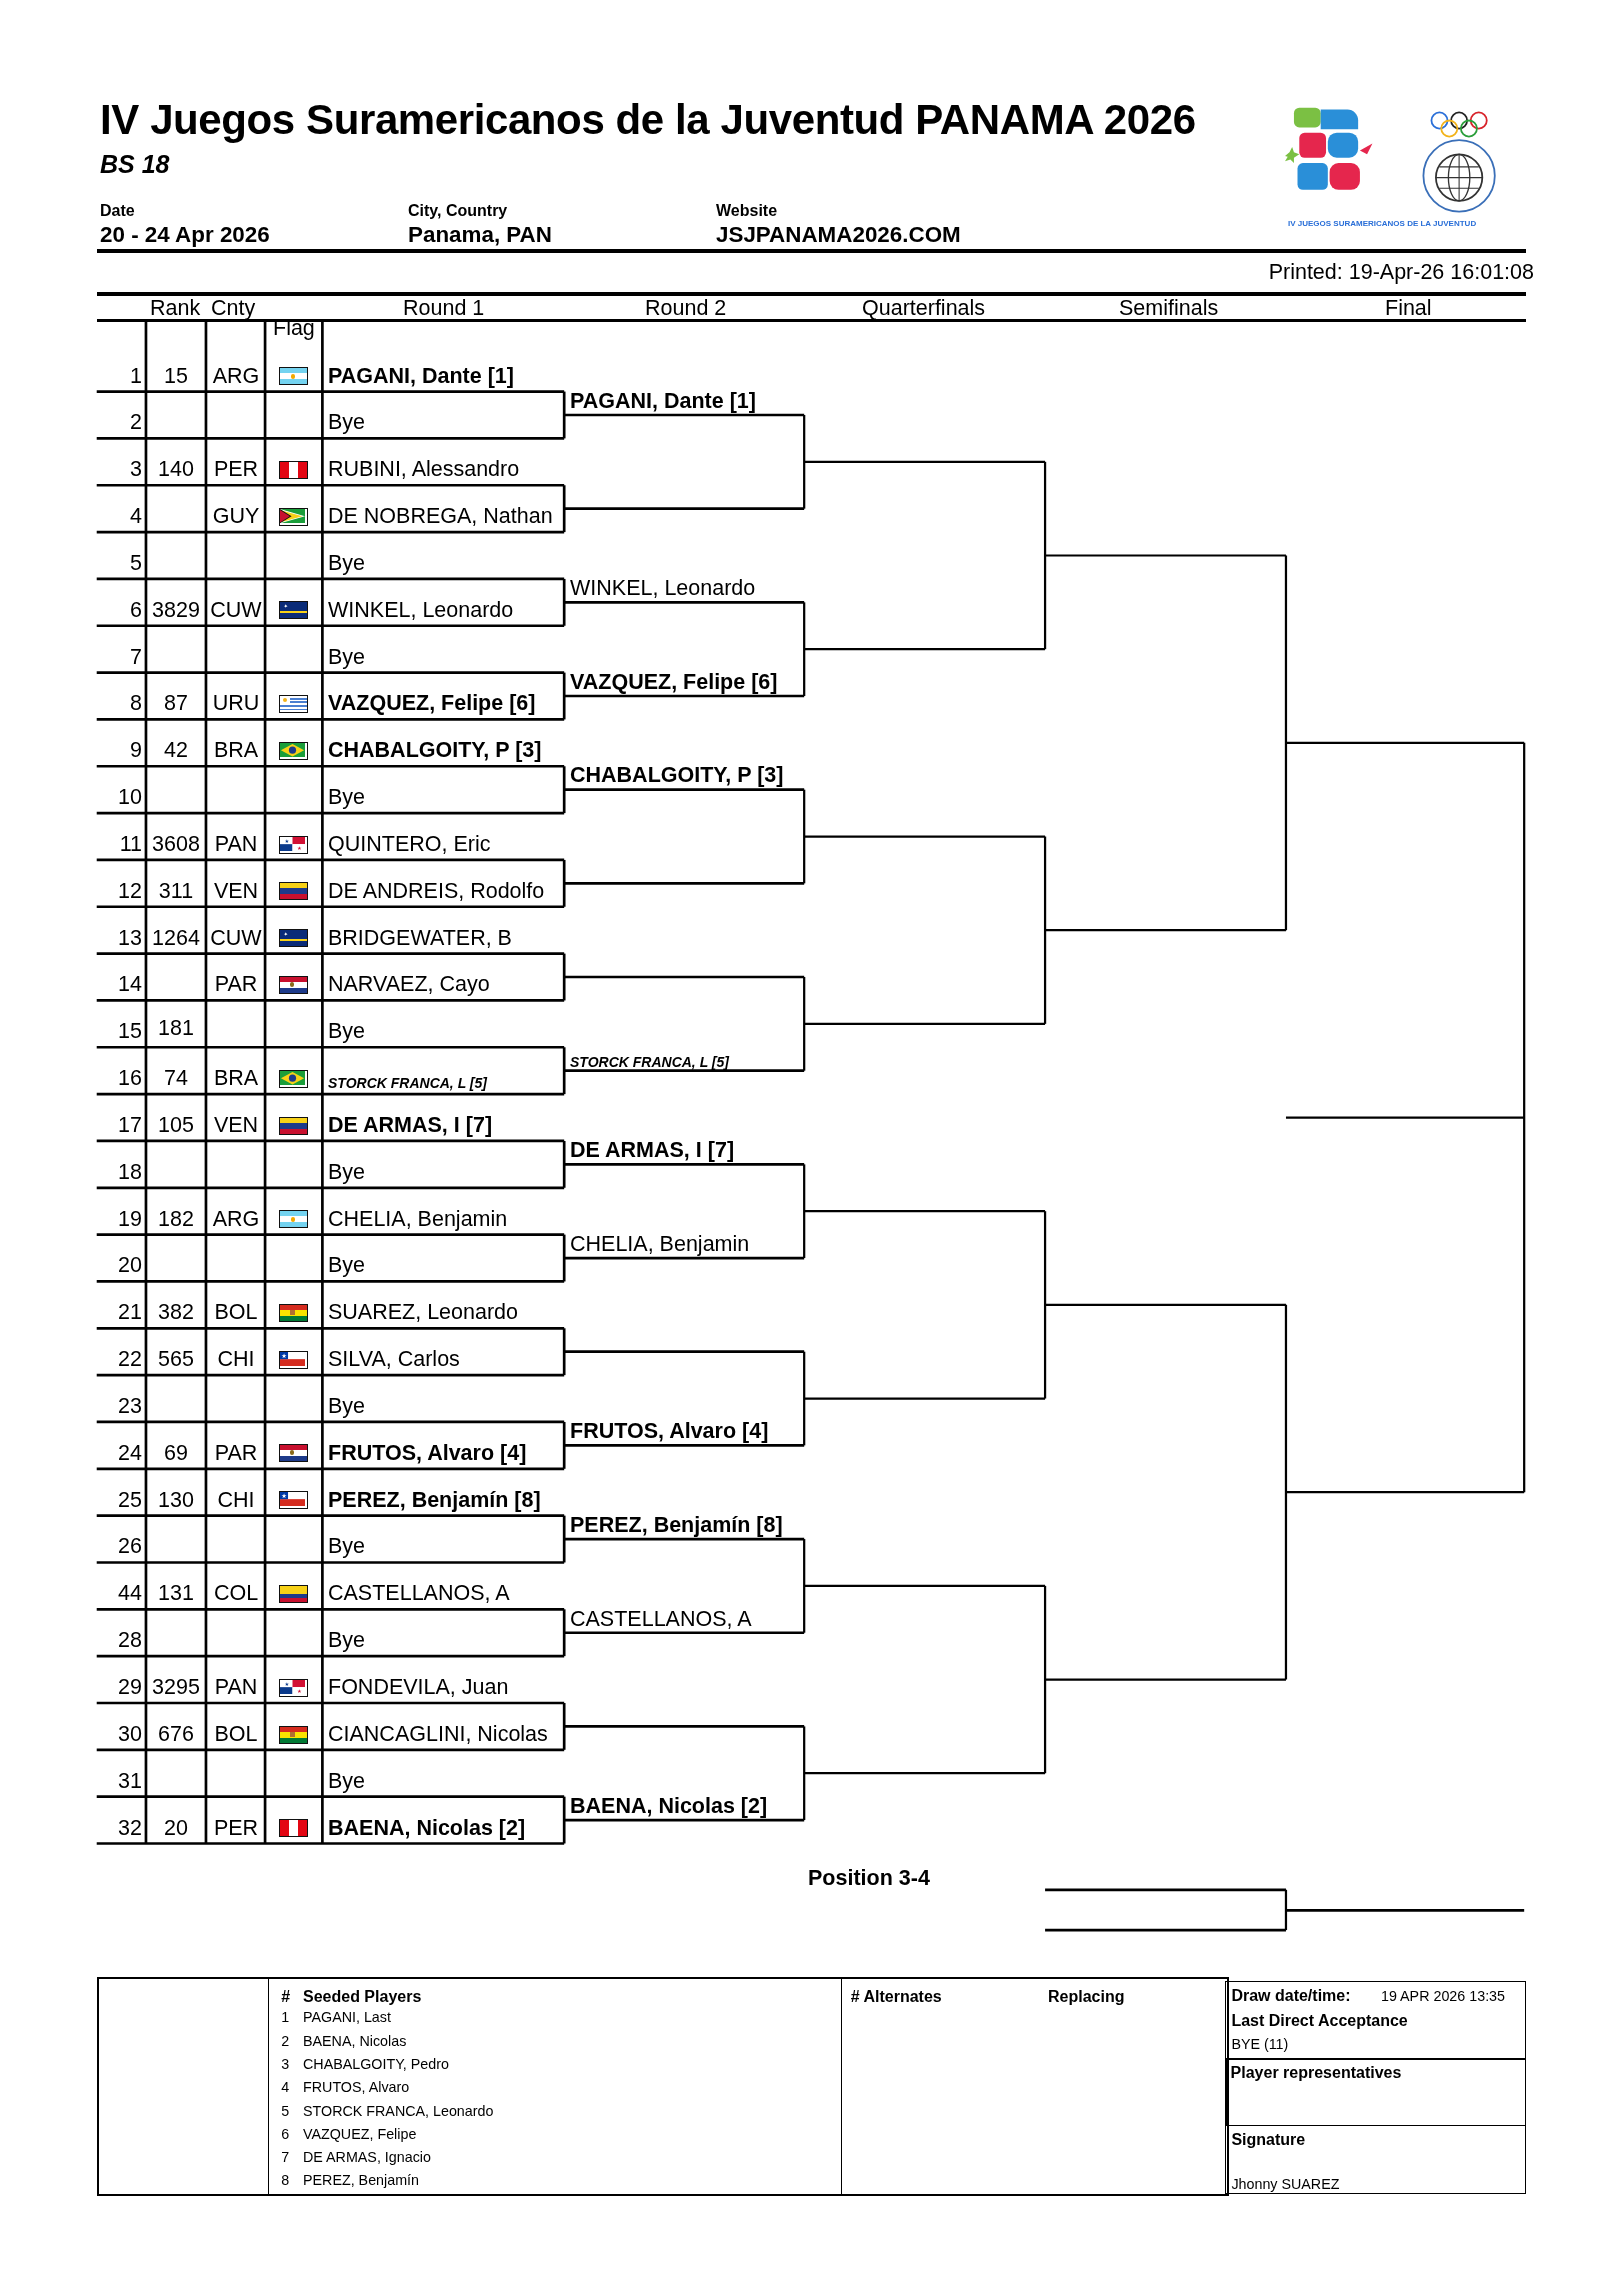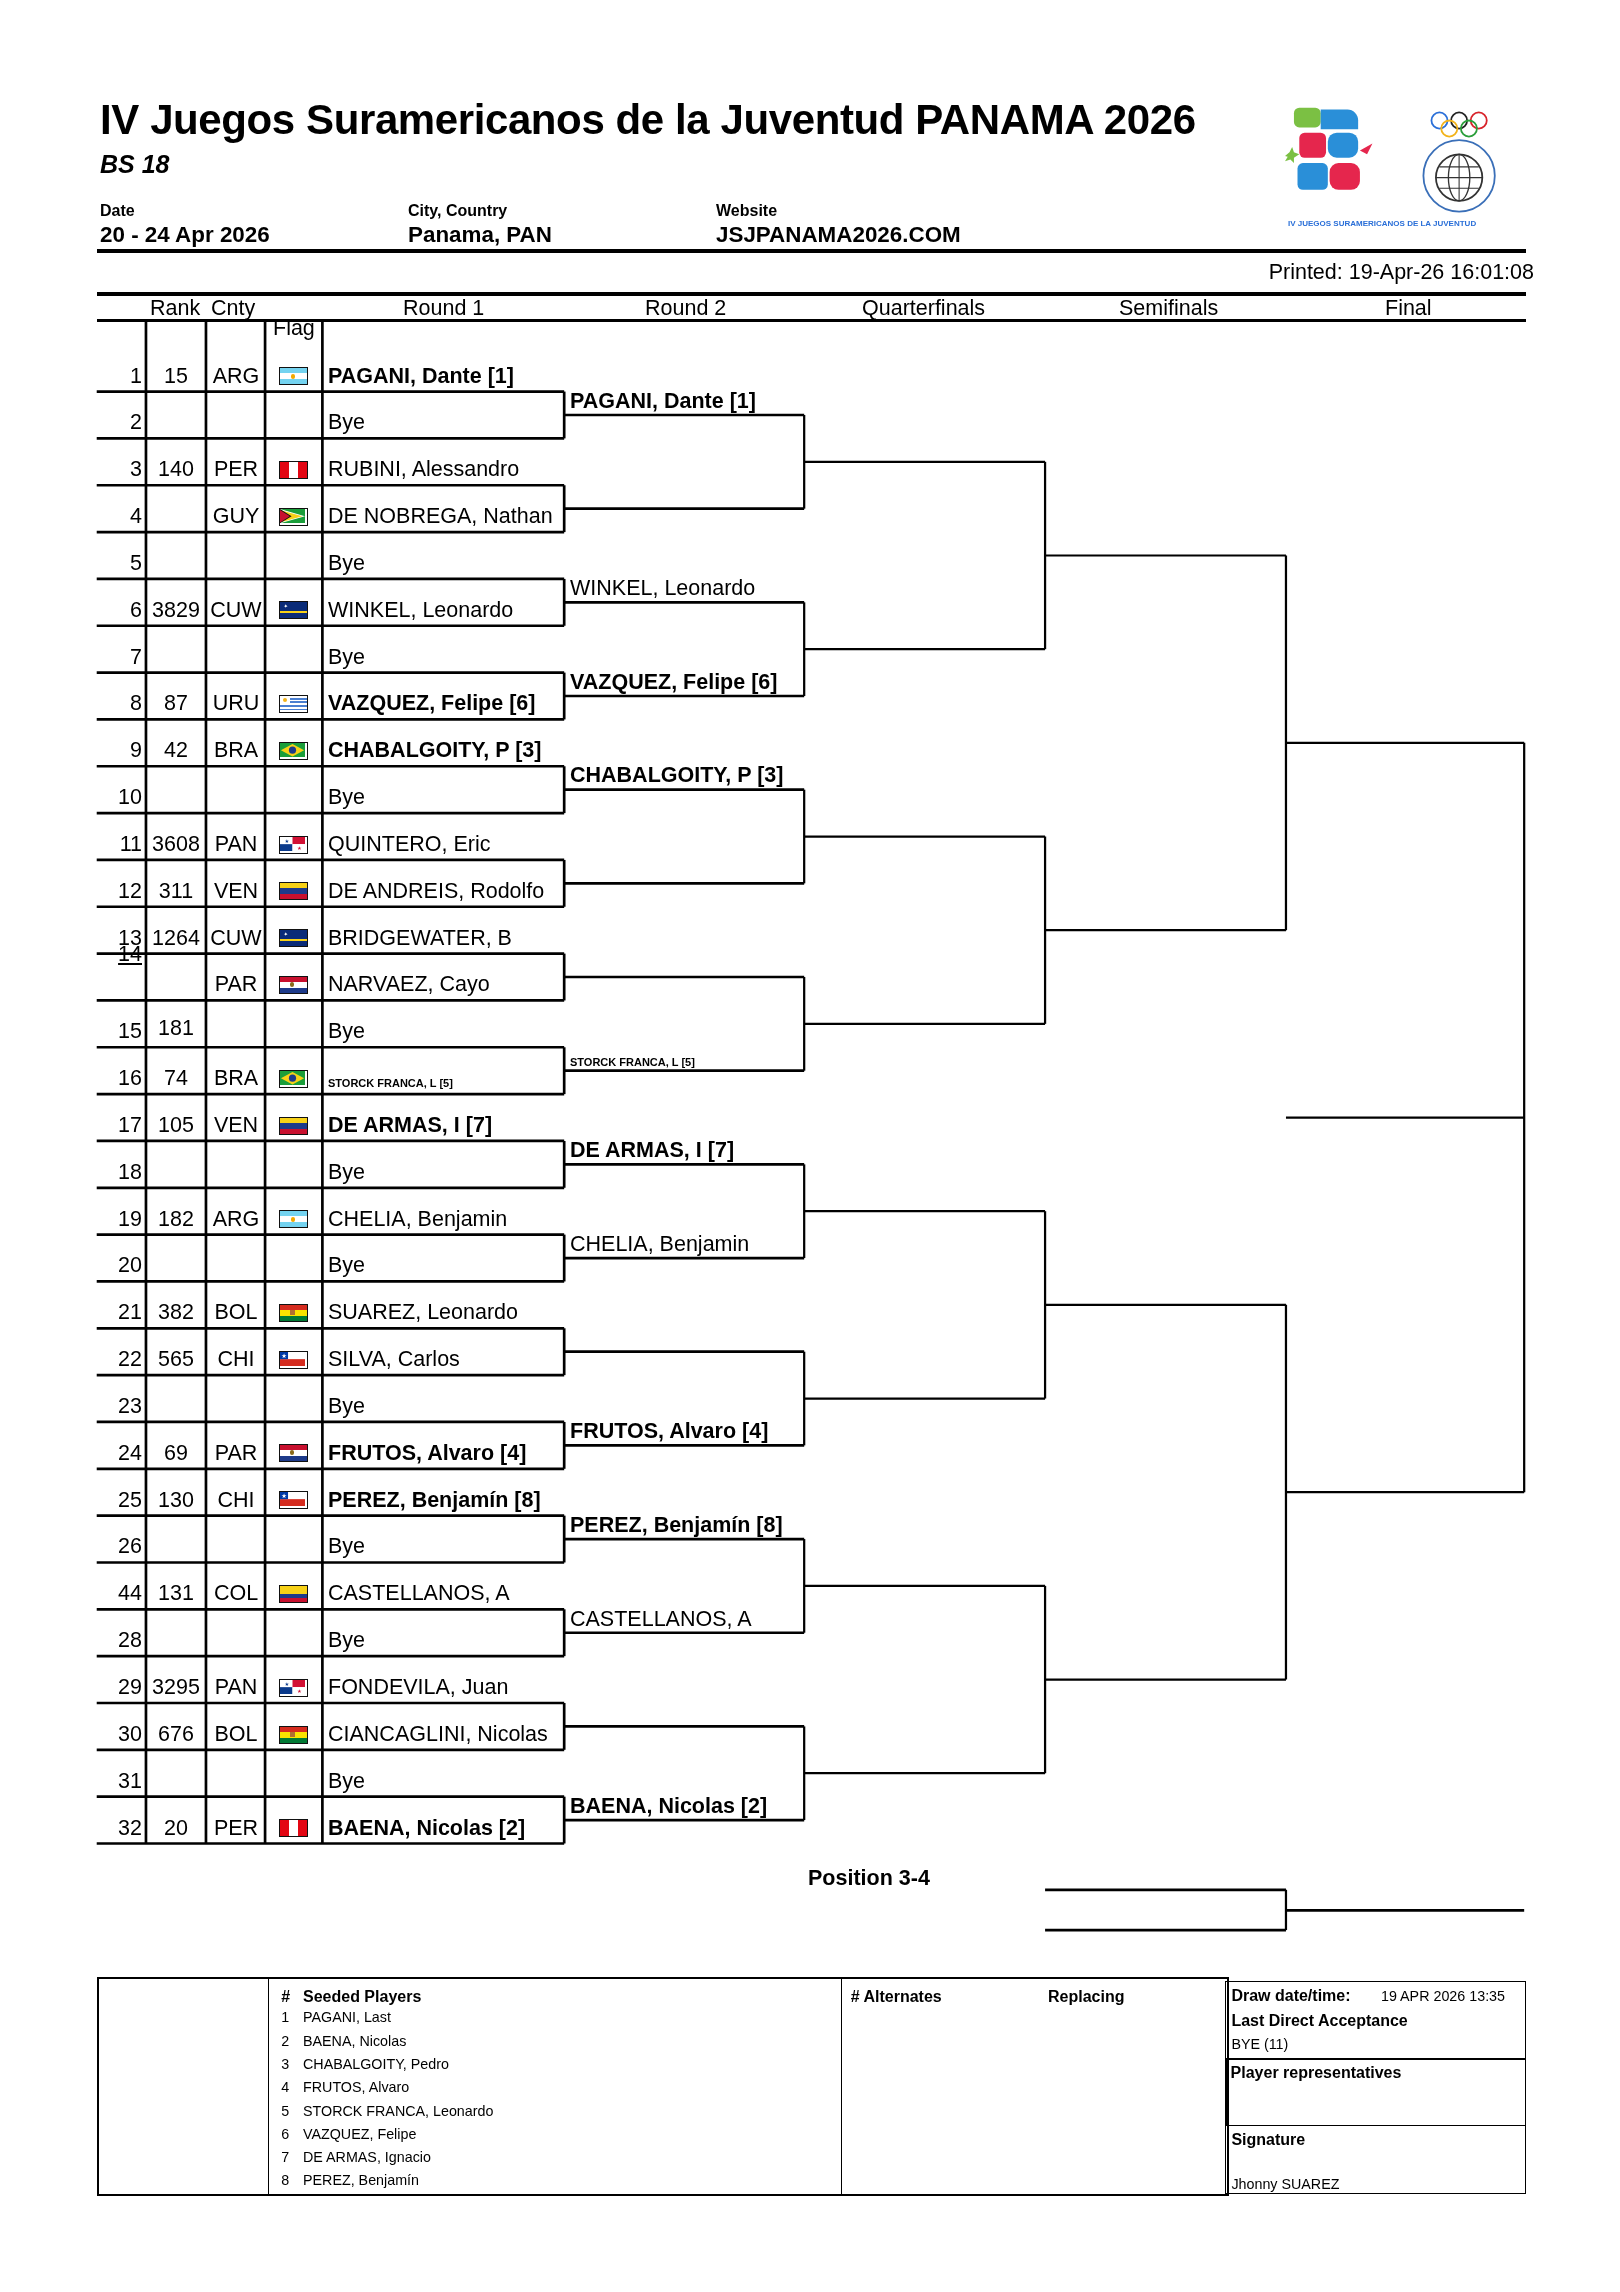--- a/index.html
+++ b/index.html
@@ -10,21 +10,21 @@
   .meta-label { font-size:16px; font-weight:bold; }
   .meta-value { font-size:22.4px; font-weight:bold; }
   .rule { position:absolute; background:#000; }
   .printed { right:86px; top:260px; font-size:21.5px; }
   .colhdr { top:296px; font-size:21.5px; }
   .cell { position:absolute; font-size:21.5px; line-height:23px; }
   .cell.num { text-align:right; }
   .cell.center { text-align:center; }
   .name { position:absolute; font-size:21.5px; line-height:23px; white-space:nowrap; }
   .name.seed { font-weight:bold; }
-  .name.small { font-size:11px; }
+  .name.small { font-size:14px;font-style:italic; }
   .flag { position:absolute; width:29px; height:18px; border:1.8px solid #111; box-sizing:border-box; overflow:hidden; }
   #bracket-svg { position:absolute; left:0; top:0; }
   .logo-box { position:absolute; }
   .footer-box { position:absolute; border:2.7px solid #000; box-sizing:border-box; }
   .f-hdr { font-size:16px; font-weight:bold; }
   .f-txt { font-size:14.3px; }
   .pos34 { left:808px; top:1866px; font-size:21.5px; font-weight:bold; }
 </style>
 </head>
 <body>
@@ -319,21 +319,21 @@
       <div class="cell center" style="left: 208px; width: 56px; top: 927px;">CUW</div>
       <div class="flag" style="left: 279px; top: 929px;">
         <div style="height:100%;background:#0a2b78;position:relative">
           <div style="position:absolute;left:0;right:0;top:9px;height:1.8px;background:#f7d117"></div>
           <div style="position:absolute;left:3.6px;top:1.8px;color:#fff;font-size:5.4px;line-height:5.4px">✦</div>
         </div>
       </div>
       <div class="name" style="left: 328px; top: 927px;">BRIDGEWATER, B</div>
     </div>
     <div>
-      <div class="cell num" style="left: 99px; width: 43px; top: 943px; text-decoration: underline;">14</div>
+      <div class="cell num" style="left: 99px; width: 43px; top: 973px;">14</div>
       <div class="cell center" style="left: 148px; width: 56px; top: 973px; margin-top: 44px;">181</div>
       <div class="cell center" style="left: 208px; width: 56px; top: 973px;">PAR</div>
       <div class="flag" style="left: 279px; top: 976px;">
         <div style="height:33%;background:#c8102e"></div>
         <div style="height:34%;background:#ffffff;position:relative">
           <div style="position:absolute;left:9.9px;top:0;width:4.5px;height:4.5px;border-radius:50%;background:#8a6a1a"></div>
         </div>
         <div style="height:33%;background:#1d3a8a"></div>
       </div>
       <div class="name" style="left: 328px; top: 973px;">NARVAEZ, Cayo</div>

